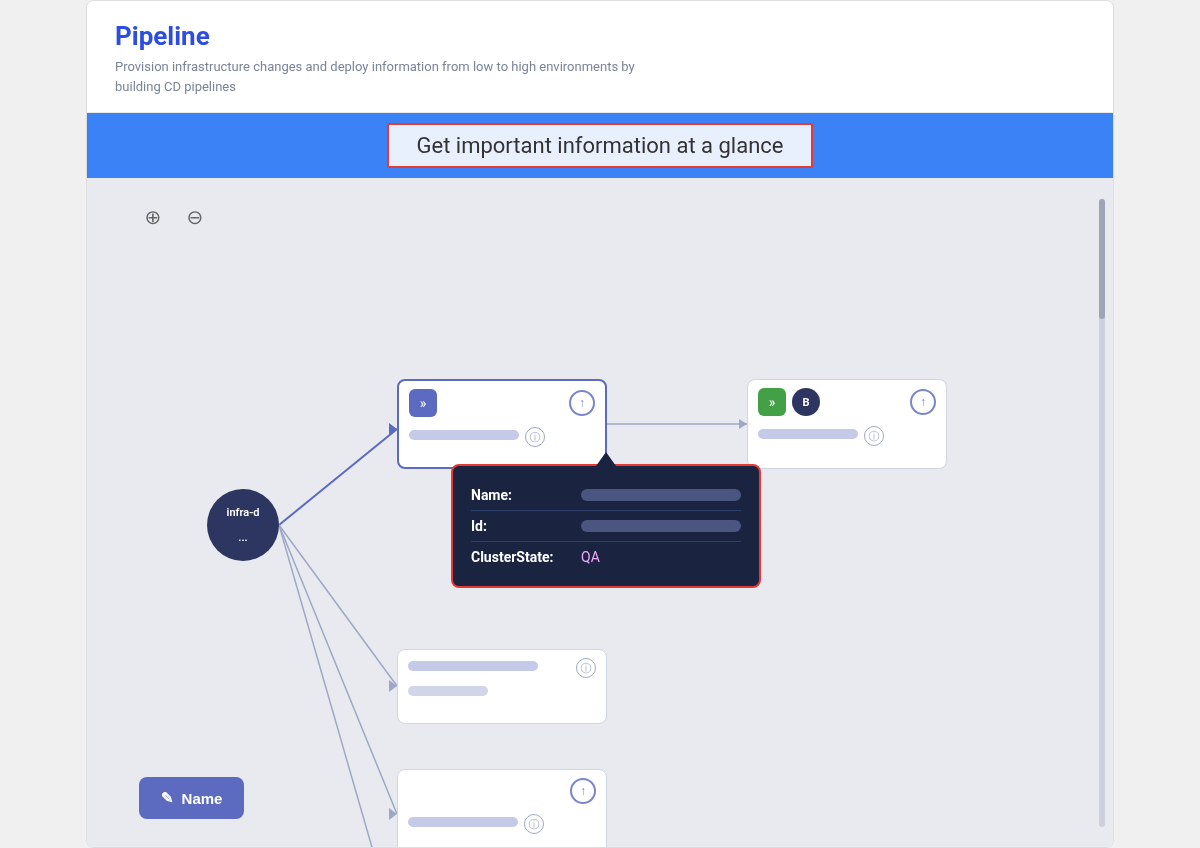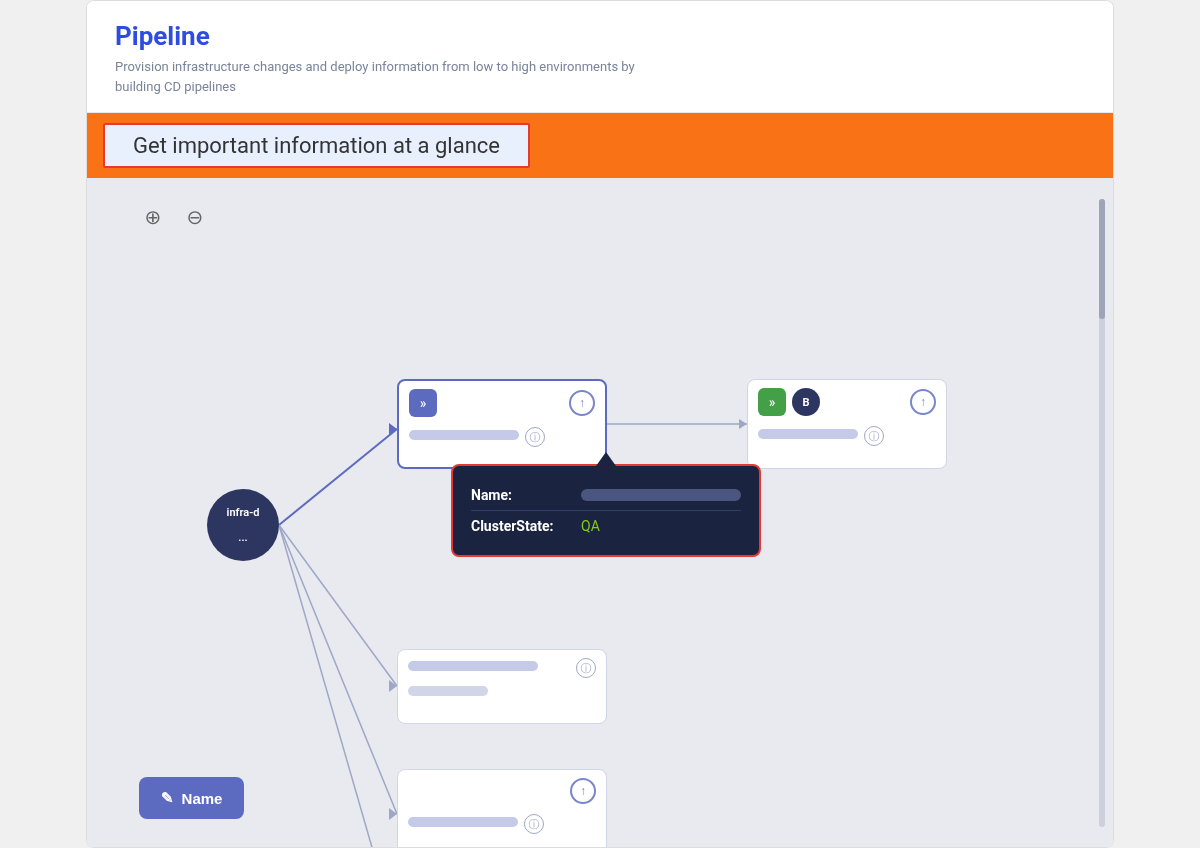--- a/index.html
+++ b/index.html
@@ -32,26 +32,26 @@
       color: #2d4de0;
       margin-bottom: 6px;
     }
     .header-desc {
       font-size: 13px;
       color: #7a8499;
       line-height: 1.5;
       max-width: 550px;
     }
     .glance-banner {
-      background: #f97316;
-      padding: 10px 16px;
+      background: #3b82f6;
+      padding: 10px 24px;
       border-bottom: 1px solid #e8e8e8;
       display: flex;
       align-items: center;
-      justify-content: flex-start;
+      justify-content: center;
     }
     .glance-text {
       font-size: 22px;
       color: #333;
       border: 2.5px solid #e53935;
       padding: 8px 28px;
       background: #e8f0fe;
       border-radius: 2px;
     }
     .canvas-area {
@@ -258,21 +258,21 @@
       min-width: 110px;
       font-size: 14px;
     }
     .tooltip-value-bar {
       height: 12px;
       border-radius: 6px;
       background: #4a5580;
       flex: 1;
     }
     .tooltip-value-text {
-      color: #84cc16;
+      color: #f0abfc;
       font-size: 14px;
     }
     
     .edit-btn {
       position: absolute;
       bottom: 28px;
       left: 52px;
       background: #5c6bc0;
       color: #fff;
       border: none;
@@ -406,20 +406,24 @@
     </div>
 
     <div class="tooltip-popup">
       <div class="tooltip-arrow"></div>
 
       <div class="tooltip-row">
         <span class="tooltip-label">Name:</span>
         <div class="tooltip-value-bar" style="width:130px;"></div>
       </div>
 
+      <div class="tooltip-row">
+        <span class="tooltip-label">Id:</span>
+        <div class="tooltip-value-bar" style="width:150px;"></div>
+      </div>
 
 
       <div class="tooltip-row">
         <span class="tooltip-label">ClusterState:</span>
         <span class="tooltip-value-text">QA</span>
       </div>
     </div>
 
     <button class="edit-btn">
       <span>✎</span>

